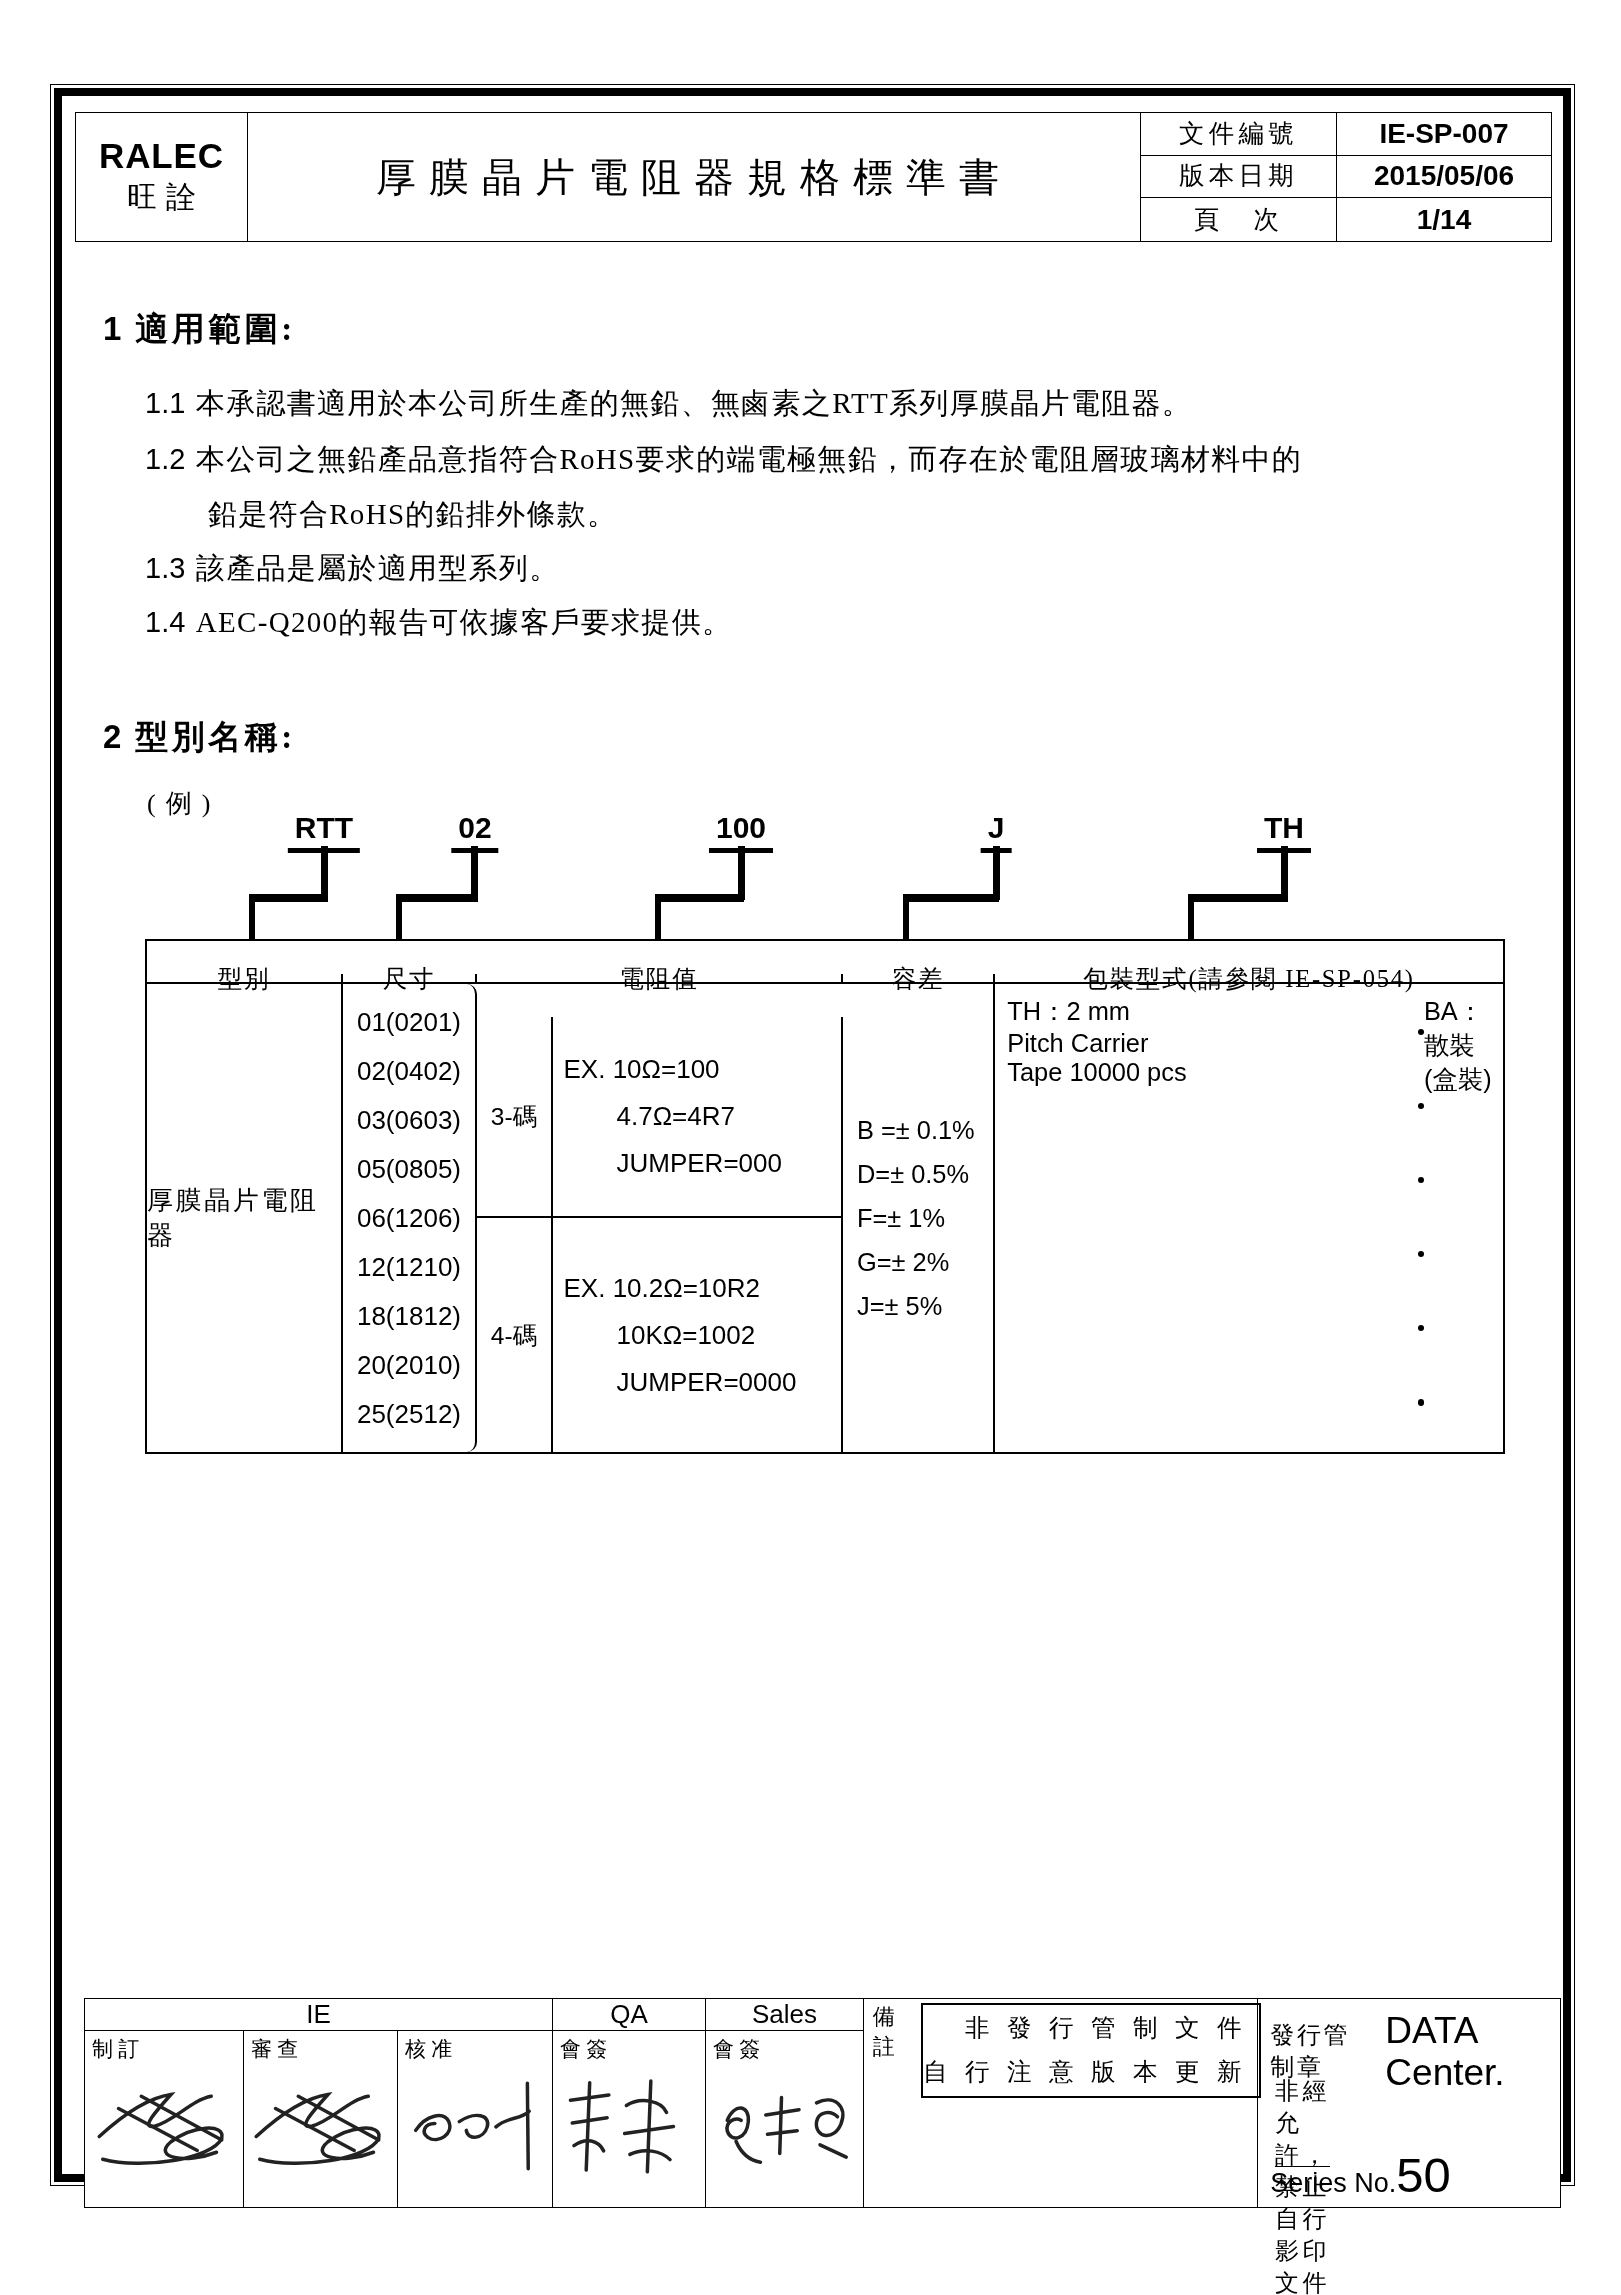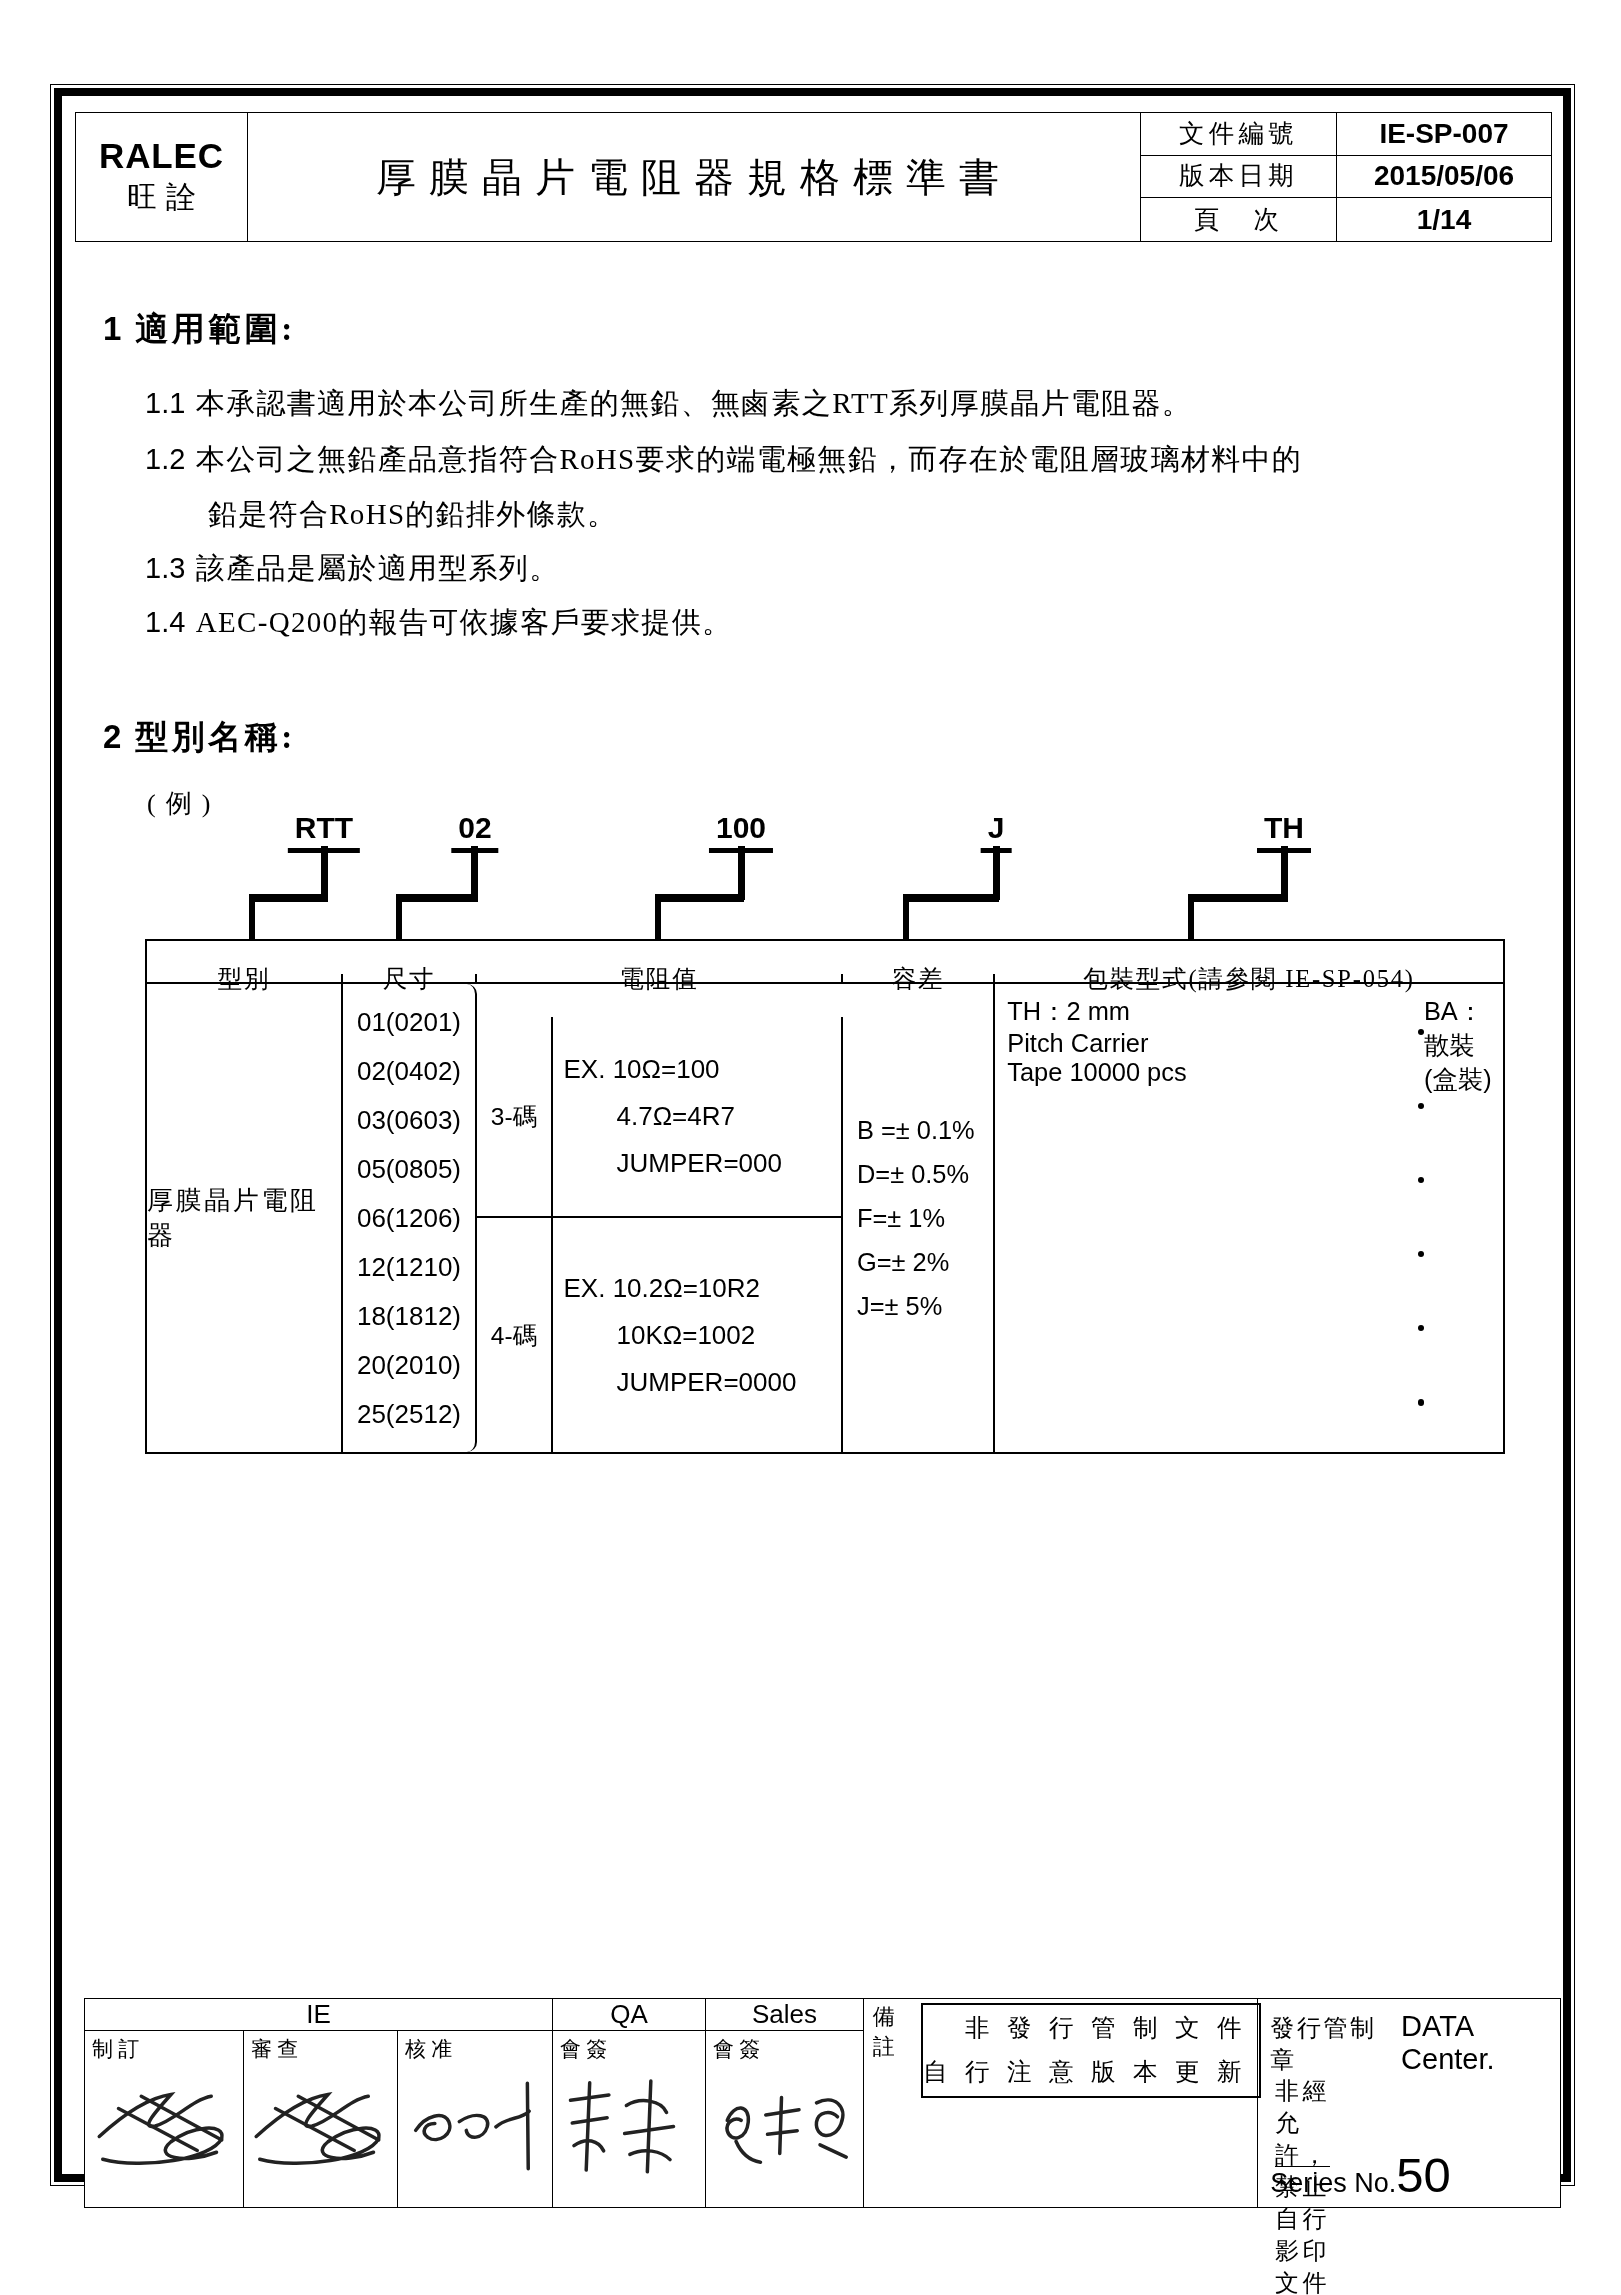--- a/index.html
+++ b/index.html
@@ -73,21 +73,21 @@
   .remark-cell{grid-row:1/3;display:flex;flex-direction:row;}
   .remark-label{font-family:"Liberation Serif",serif;font-size:22px;letter-spacing:3.5px;padding:2.6px 8.8px 0 8.8px;}
   .remark-box{border:2.6px solid #000;margin:3.5px 14px 5.3px 14px;height:91px;display:flex;flex-direction:column;
               justify-content:center;align-items:flex-end;}
   .remark-box div{font-family:"Liberation Serif",serif;font-size:24.5px;letter-spacing:17.5px;line-height:44px;white-space:nowrap;}
   .remark-bottom{margin-top:auto;border-top:1.8px solid #000;height:40px;display:flex;align-items:center;
                  justify-content:center;font-family:"Liberation Serif",serif;font-size:24px;letter-spacing:3.5px;}
   .stamp-cell{grid-row:1/3;display:flex;flex-direction:column;padding:10.5px 7px 7px 12.3px;}
   .stamp-top{display:flex;align-items:baseline;gap:14px;}
   .stamp-label{font-family:"Liberation Serif",serif;font-size:24px;letter-spacing:2.6px;}
-  .stamp-value{font-size:29px;}
+  .stamp-value{font-size:37px;}
   .series-row{margin-top:auto;display:flex;align-items:baseline;}
   .series-label{font-size:27px;}
   .series-value{font-size:49px;font-weight:500;line-height:1;}
 </style>
 </head>
 <body>
 
 <div class="page">
 
   <div class="frame">

